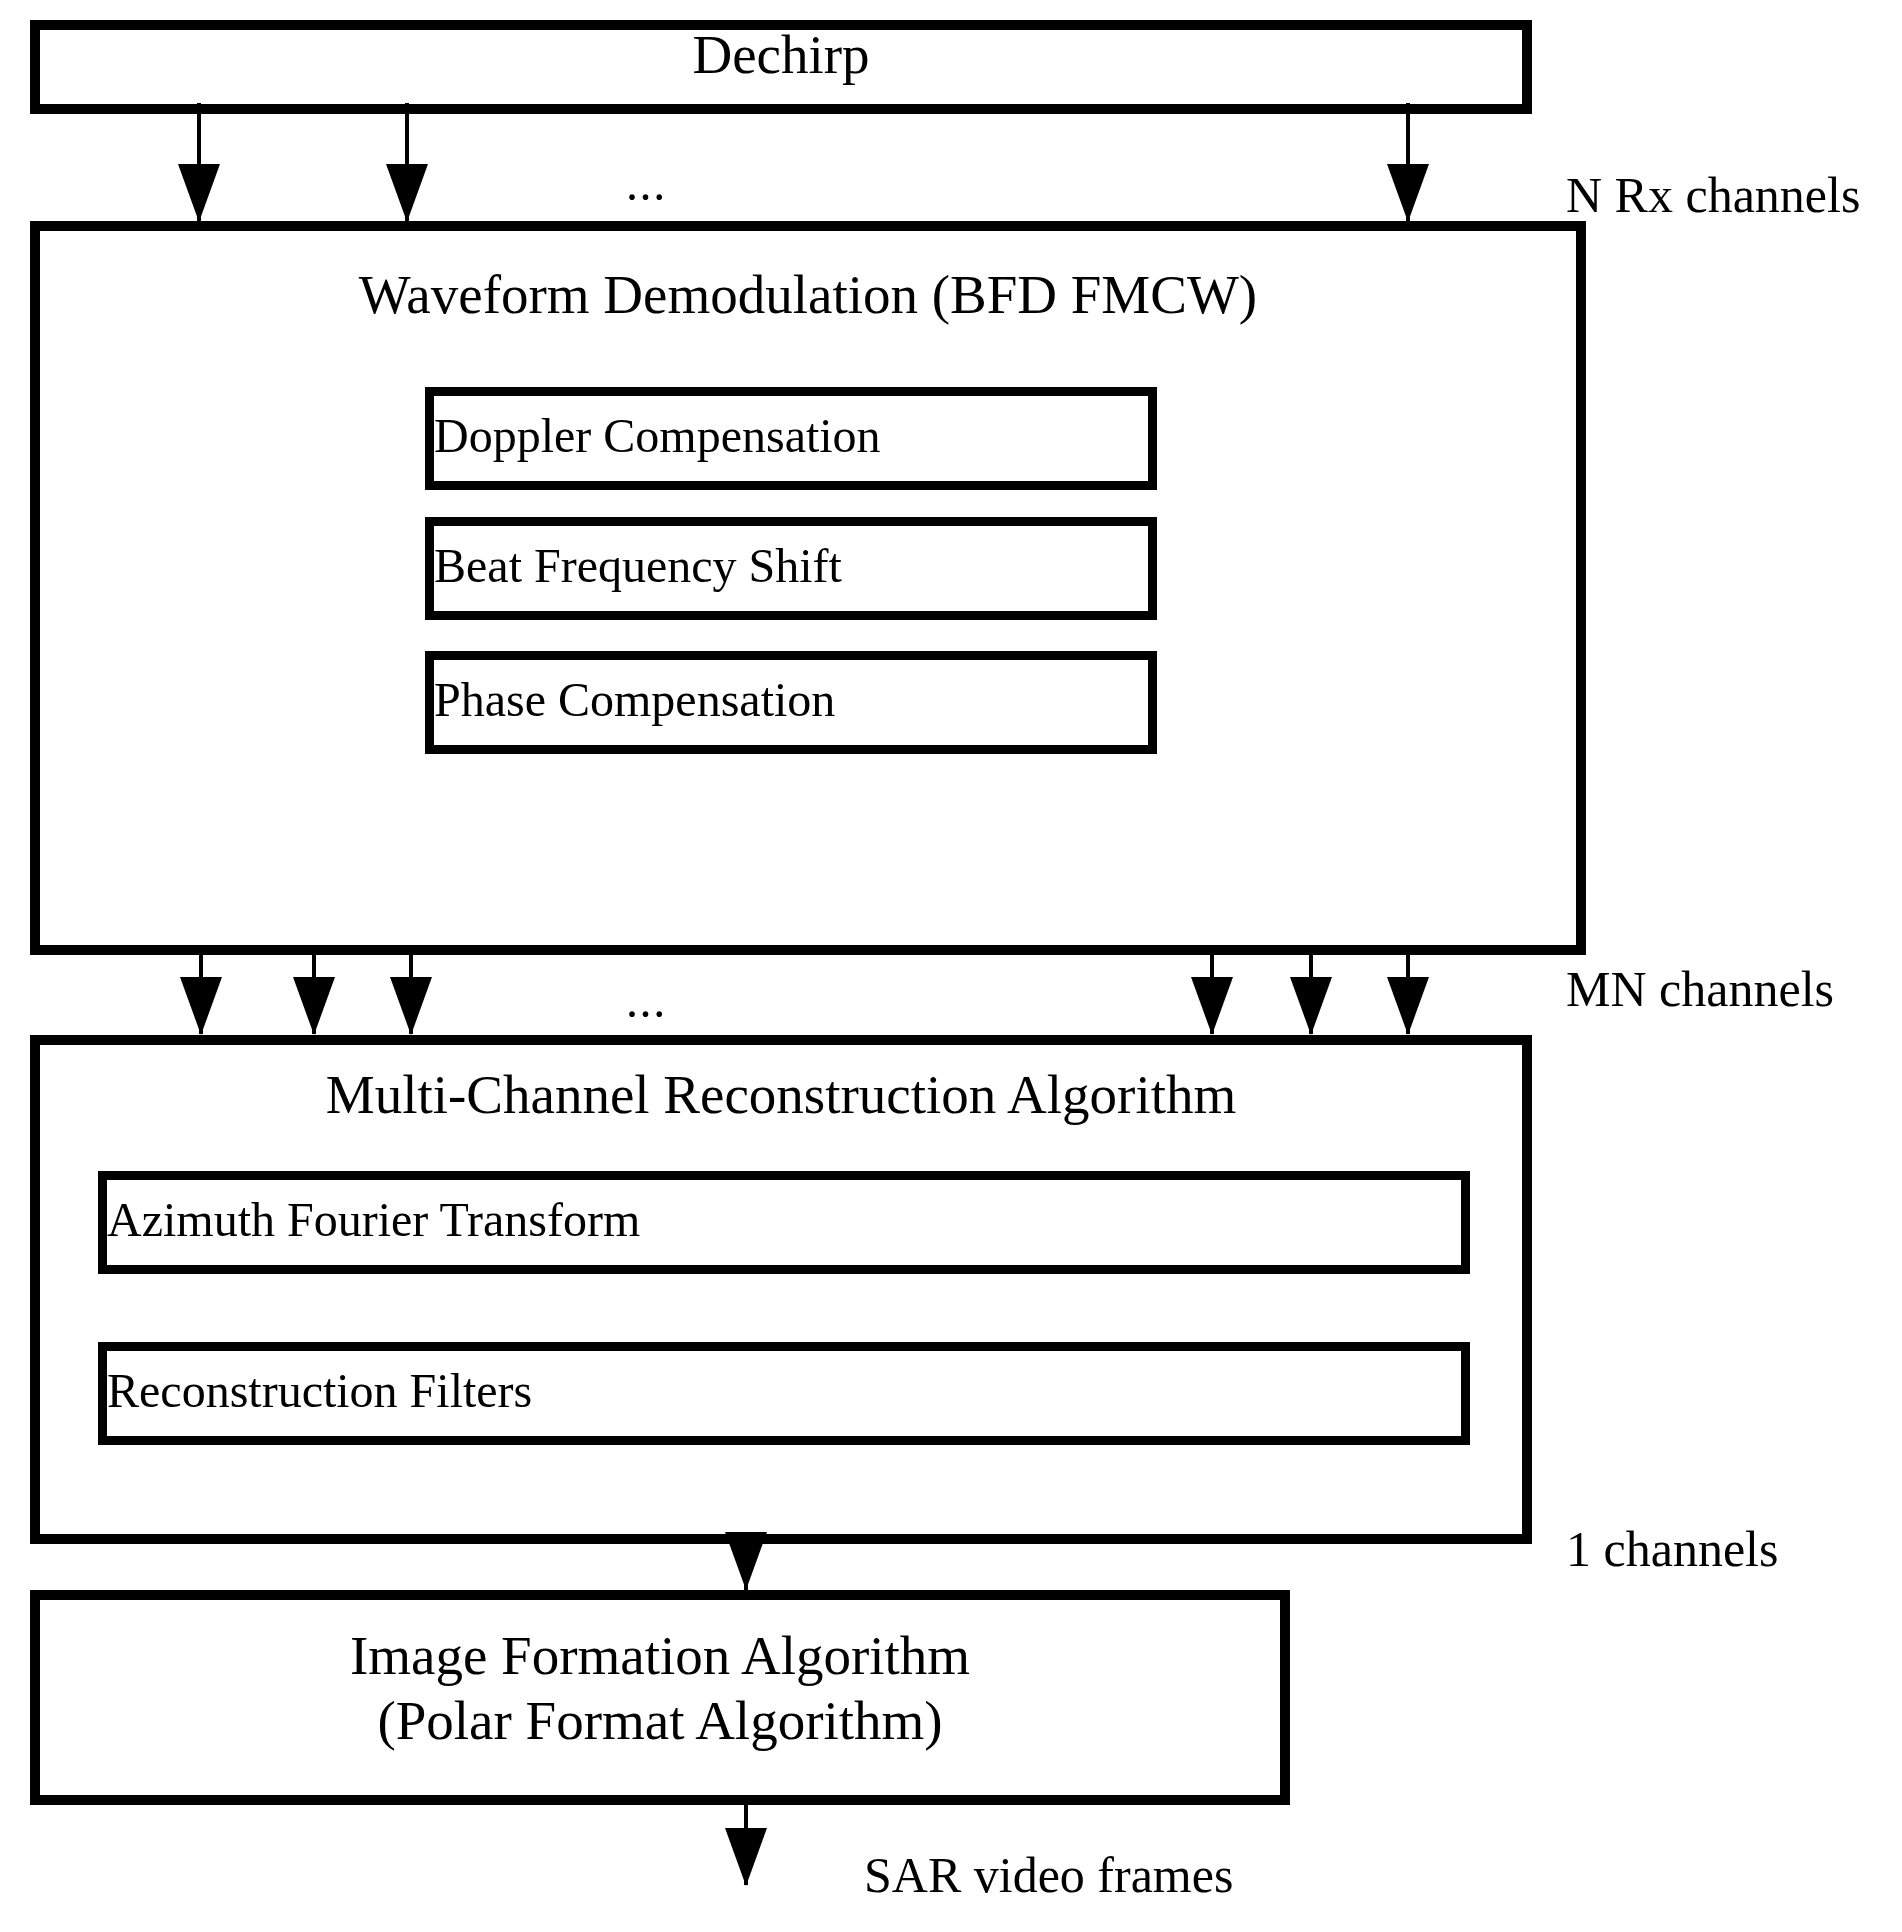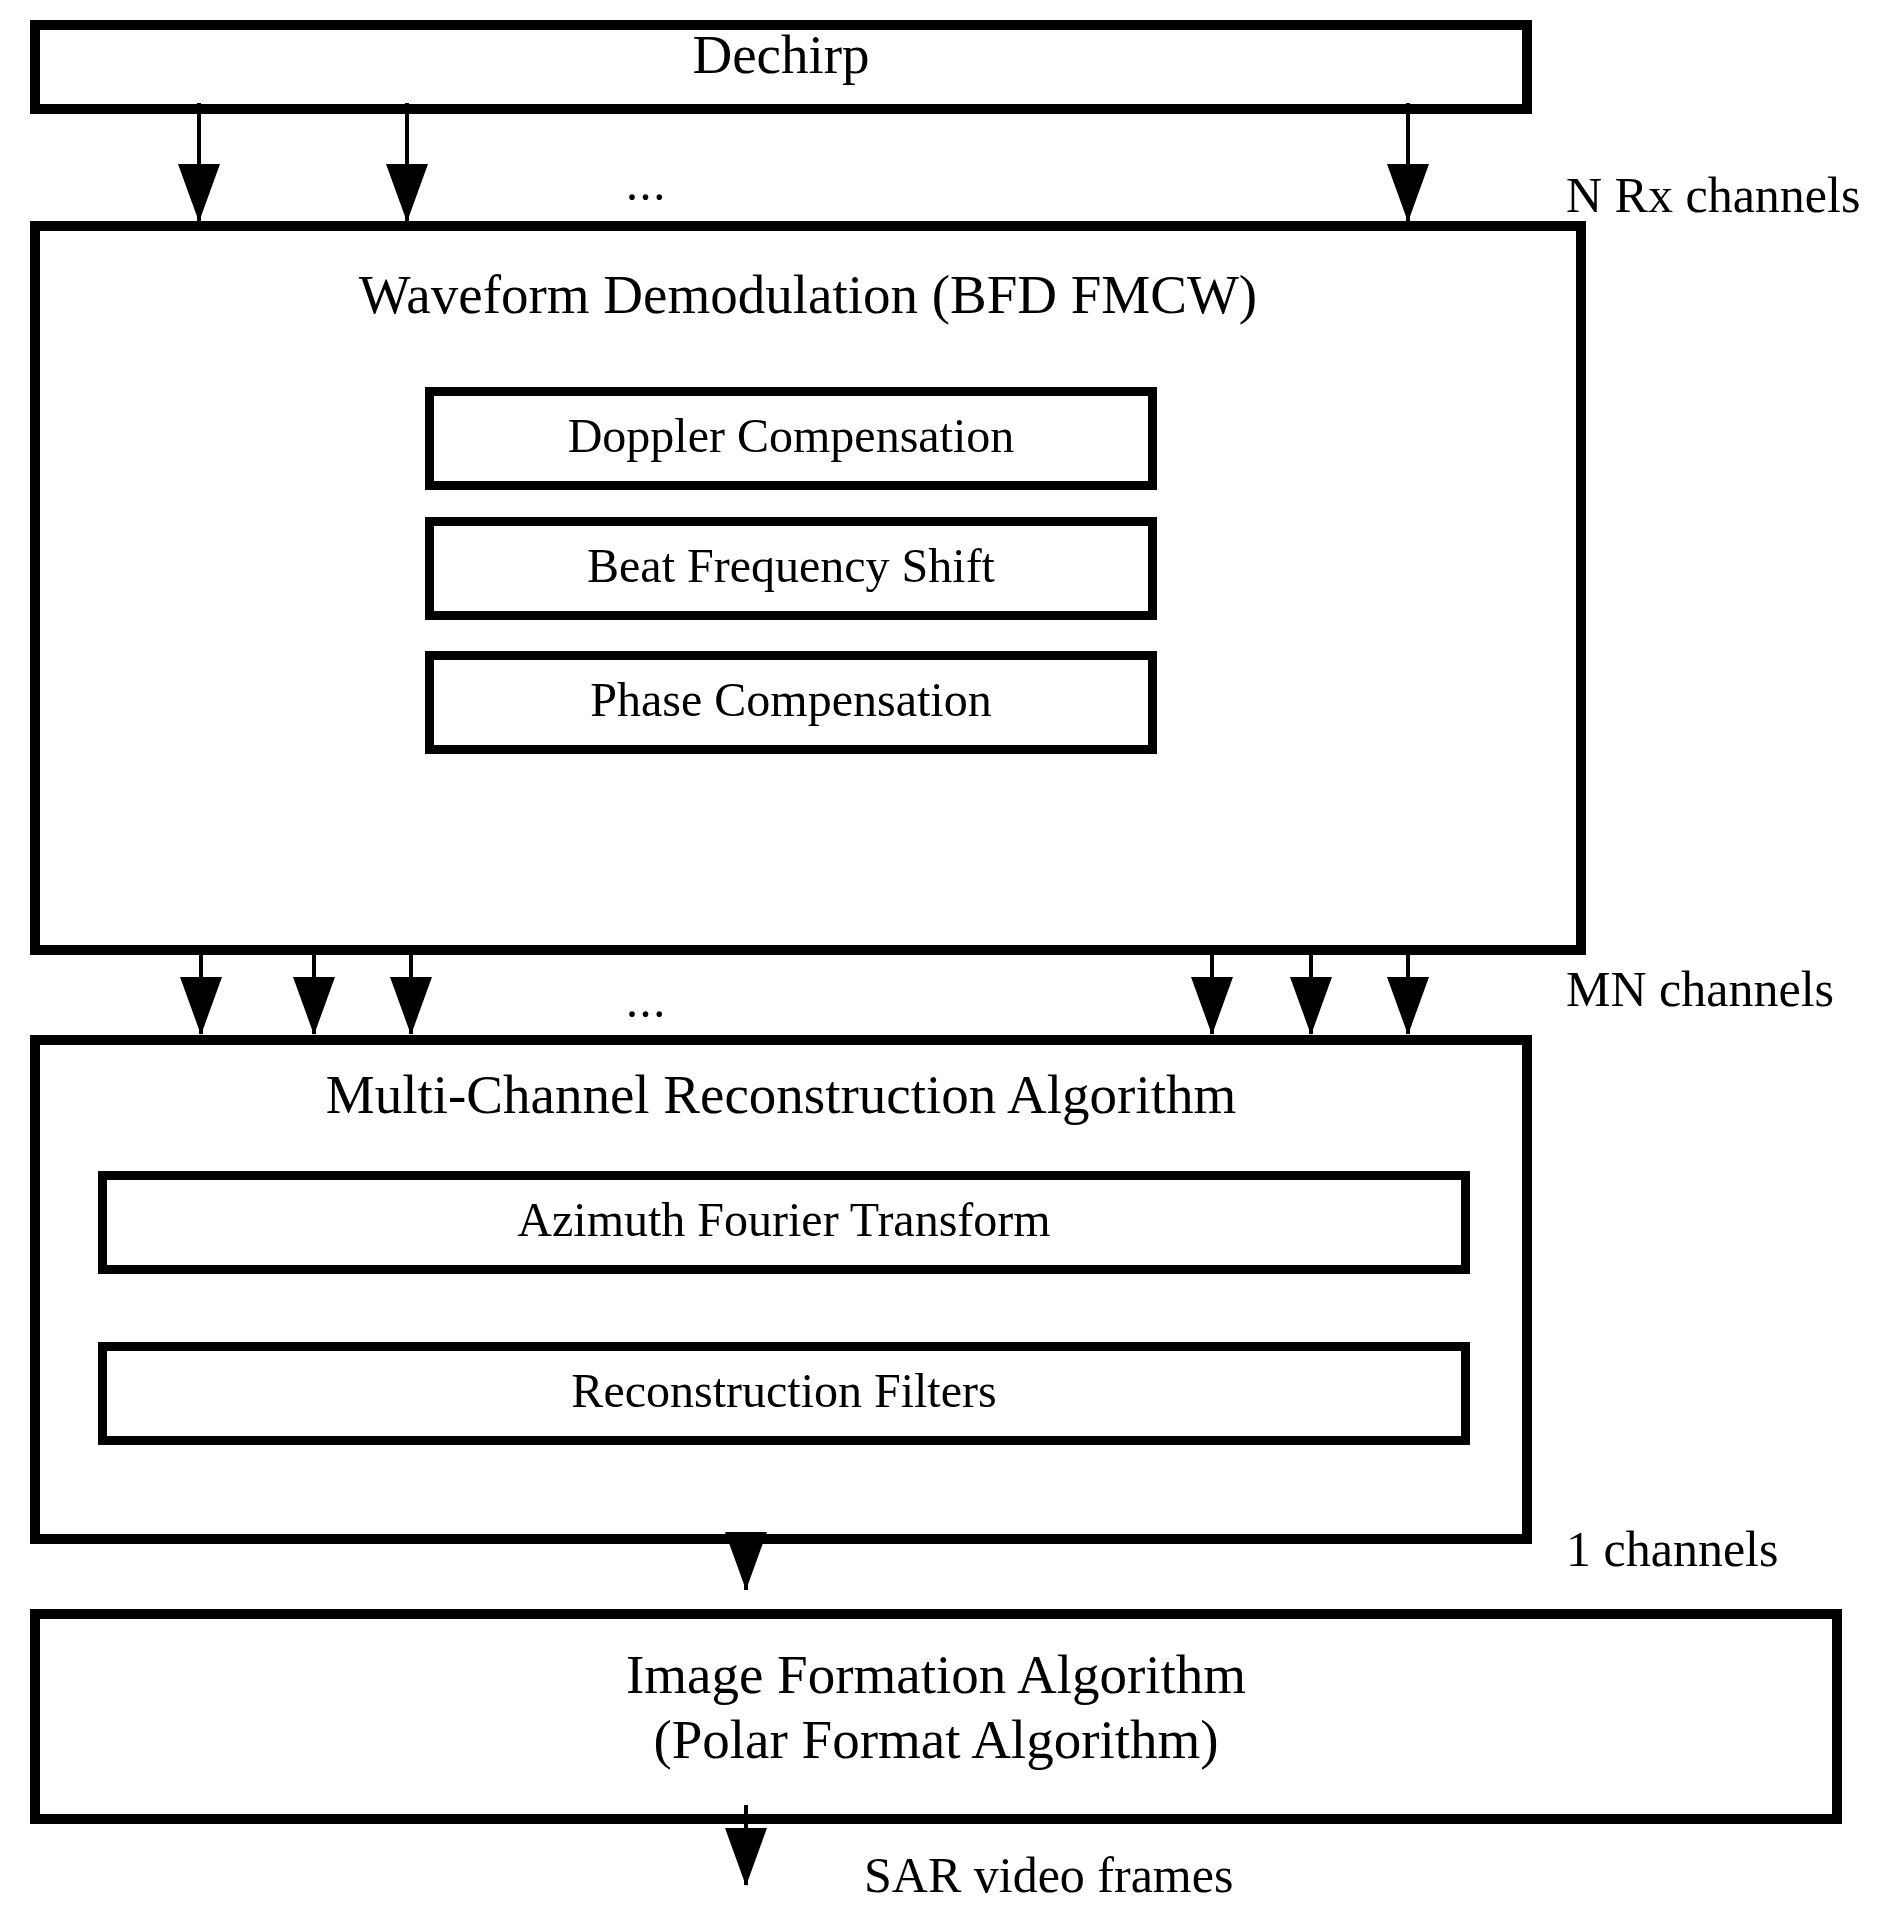--- a/index.html
+++ b/index.html
@@ -41,21 +41,21 @@
     right: 0;
     text-align: center;
     font-size: 55px;
     line-height: 1.08;
     white-space: nowrap;
   }
   .inner-label {
     position: absolute;
     left: 0;
     right: 0;
-    text-align: center;
+    text-align: left;
     font-size: 48px;
     line-height: 1.0;
     white-space: nowrap;
   }
   .two-line {
     white-space: normal;
     line-height: 1.18;
   }
 
   
@@ -178,21 +178,21 @@
       <div class="inner-label" style="top:16px;">Azimuth Fourier Transform</div>
     </div>
   </div>
 
   <div class="arrow" style="left:746px; top:1544px;">
     <div class="shaft" style="height:46px;"></div>
     <div class="head" style="top:-12px;"></div>
   </div>
   <div class="side-label" style="left:1566px; top:1524px;">1 channels</div>
 
-  <div class="box" style="left:30px; top:1590px; width:1812px; height:215px;margin-top:19px;">
+  <div class="box" style="left:30px; top:1590px; width:1260px; height:215px;">
     <div class="box-title two-line" style="top:24px;">
       <div>Image Formation Algorithm</div>
       <div>(Polar Format Algorithm)</div>
     </div>
   </div>
 
   <div class="arrow" style="left:746px; top:1805px;">
     <div class="shaft" style="height:80px;"></div>
     <div class="head" style="top:22.5px;"></div>
   </div>

